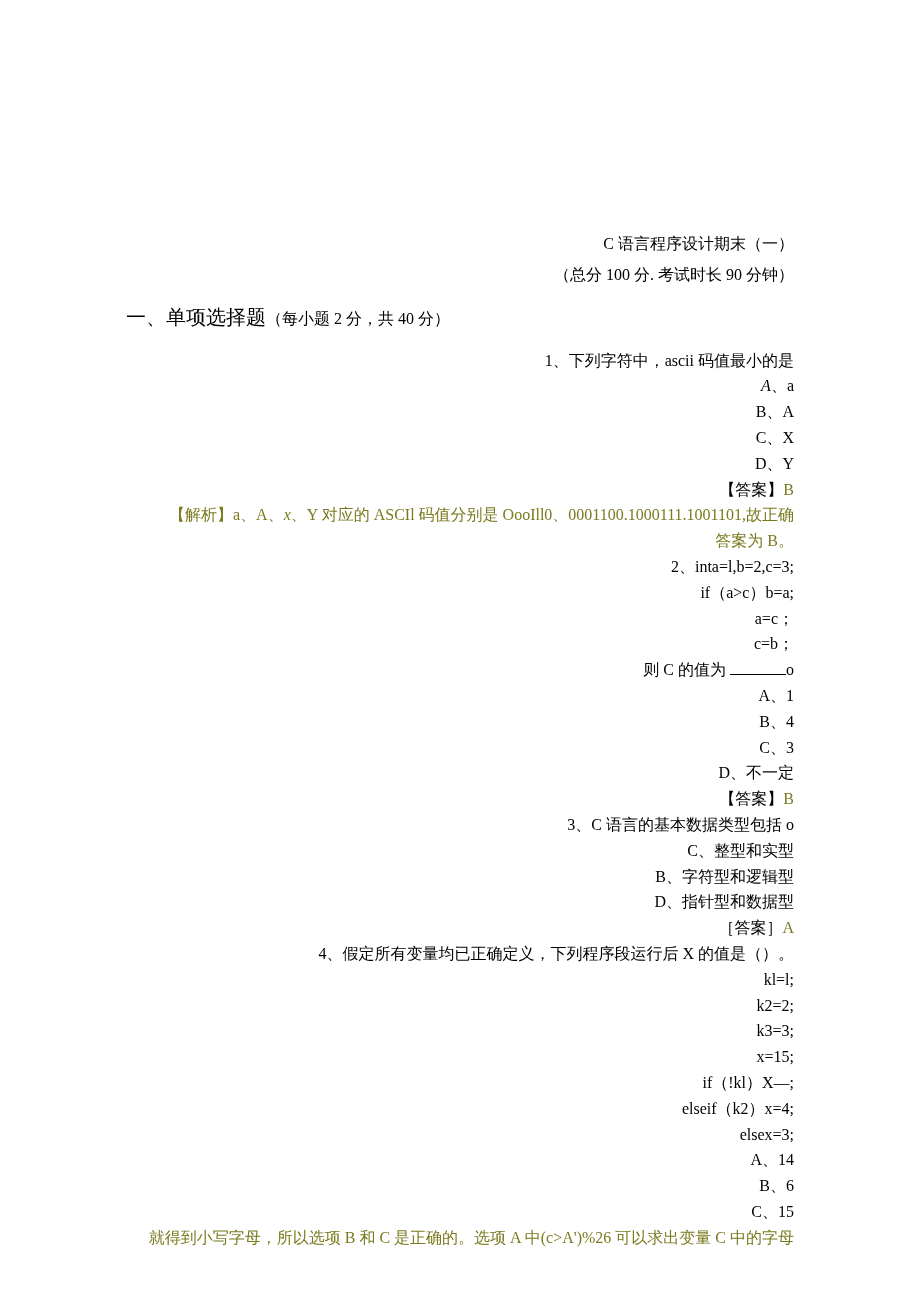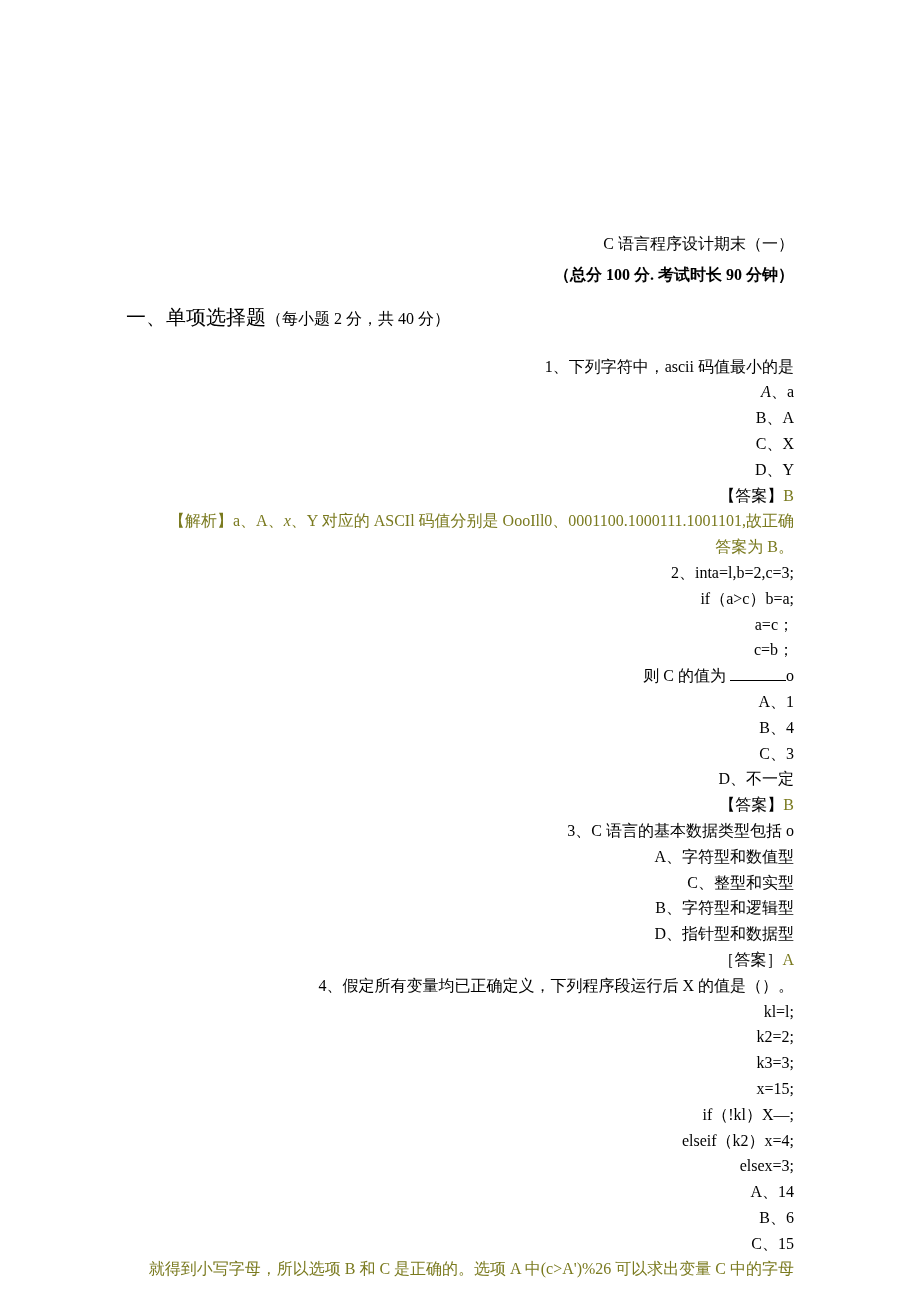--- a/index.html
+++ b/index.html
@@ -18,25 +18,24 @@
     padding: 232px 126px 100px 126px;
   }
   .center {
     text-align: right;
   }
   .title {
     margin-bottom: 6px;
   }
   .subtitle {
     margin-bottom: 14px;
-    font-weight: bold;
   }
   .section-header {
     font-size: 20px;
-    margin-bottom: 22px;
+    margin-bottom: 16px;
   }
   .section-header .small {
     font-size: 16px;
   }
   .line {
     margin: 1px 0;
     text-align: right;
   }
   .indent1 {
     padding-left: 40px;
@@ -84,21 +83,20 @@
   <div class="line">a=c；</div>
   <div class="line">c=b；</div>
   <div class="line"><span>则 C 的值为 </span><span class="blank"></span><span>o</span></div>
   <div class="line indent1">A、1</div>
   <div class="line indent1">B、4</div>
   <div class="line indent1">C、3</div>
   <div class="line indent1">D、不一定</div>
   <div class="line"><span>【答案】</span><span class="olive">B</span></div>
 
   <div class="line">3、C 语言的基本数据类型包括 o</div>
-  <div class="line indent1">A、字符型和数值型</div>
   <div class="line indent1">C、整型和实型</div>
   <div class="line indent1">B、字符型和逻辑型</div>
   <div class="line indent1">D、指针型和数据型</div>
   <div class="line"><span>［答案］</span><span class="olive">A</span></div>
 
   <div class="line">4、假定所有变量均已正确定义，下列程序段运行后 X 的值是（）。</div>
   <div class="line">kl=l;</div>
   <div class="line">k2=2;</div>
   <div class="line">k3=3;</div>
   <div class="line">x=15;</div>

